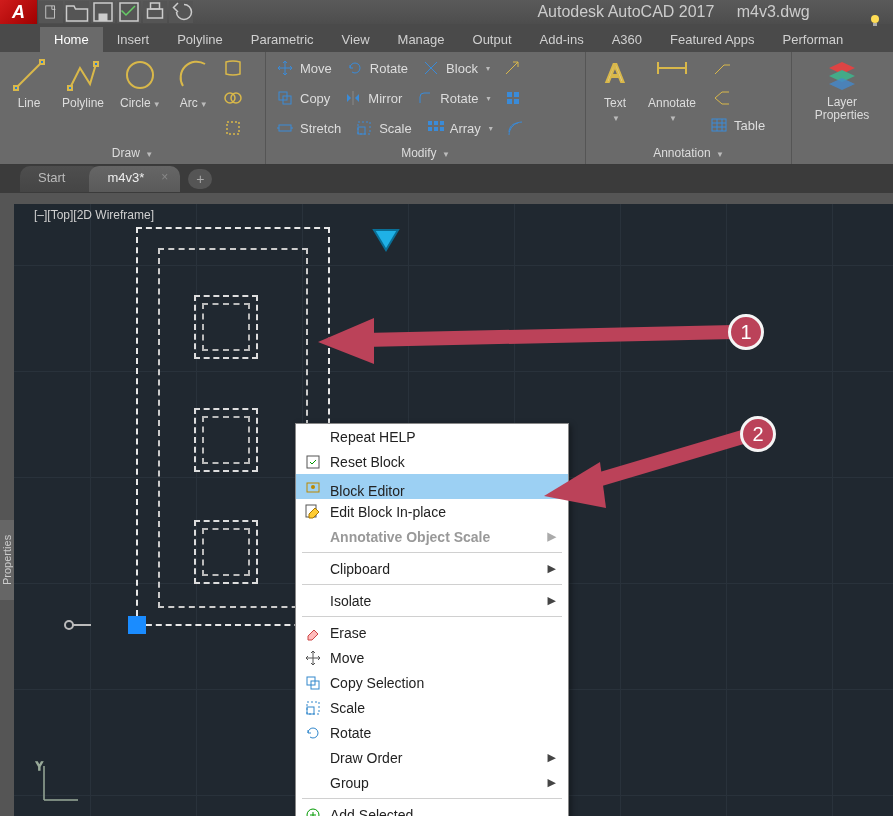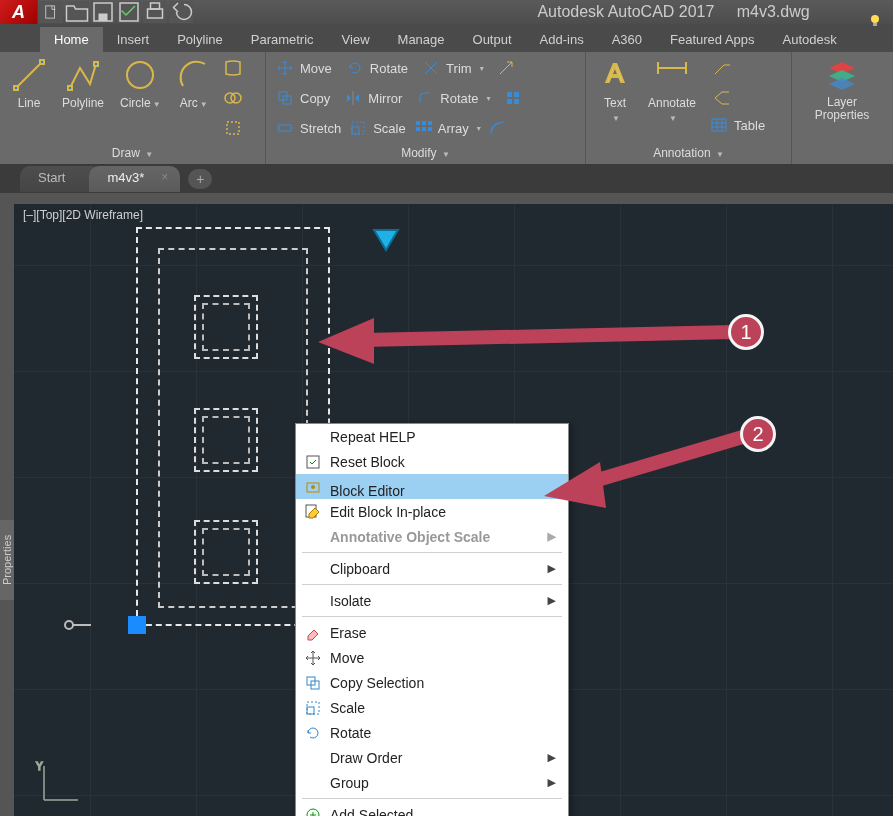--- a/index.html
+++ b/index.html
@@ -37,21 +37,21 @@
   .doctab.active { background:linear-gradient(#666,#5a5a5a); color:#eee; z-index:2; }
   .doctab .x { position:absolute; right:12px; top:4px; color:#888; font-size:12px; }
   .addtab { width:24px; height:20px; background:#555; border-radius:10px; color:#aaa; display:flex; align-items:center; justify-content:center; font-size:14px; margin-left:20px; z-index:3; cursor:pointer; }
 
   
   .canvas { position:absolute; top:204px; left:14px; right:0; bottom:0; background:#202830; }
   .grid { position:absolute; inset:0; background-image:
     linear-gradient(#29323b 1px,transparent 1px),
     linear-gradient(90deg,#29323b 1px,transparent 1px);
     background-size:106px 106px; background-position:-30px -45px; }
-  .view-label { position:absolute; top:4px; left:9px; color:#d0d0d0; font-size:12px; }
+  .view-label { position:absolute; top:4px; left:20px; color:#d0d0d0; font-size:12px; }
   .block { position:absolute; border:2px dashed #e8e8e8; }
   .outer { left:122px; top:23px; width:194px; height:399px; }
   .handle { position:absolute; left:-10px; bottom:-10px; width:18px; height:18px; background:#1a8cff; }
   .inner { left:144px; top:44px; width:150px; height:360px; border:2px dashed #ccc; }
   .sq { position:absolute; width:64px; height:64px; border:2px dashed #ddd; }
   .sq::after { content:""; position:absolute; inset:6px; border:2px dashed #bbb; }
   .s1 { left:180px; top:91px; }
   .s2 { left:180px; top:204px; }
   .s3 { left:180px; top:316px; }
   .door-handle { position:absolute; left:49px; top:413px; }
@@ -127,21 +127,21 @@
     <div class="apptab active">Home</div>
     <div class="apptab">Insert</div>
     <div class="apptab">Polyline</div>
     <div class="apptab">Parametric</div>
     <div class="apptab">View</div>
     <div class="apptab">Manage</div>
     <div class="apptab">Output</div>
     <div class="apptab">Add-ins</div>
     <div class="apptab">A360</div>
     <div class="apptab">Featured Apps</div>
-    <div class="apptab">Autodesk</div>
+    <div class="apptab">Performan</div>
   </div>
 </div>
 
 <div class="ribbon">
 
   <div class="panel" style="width:266px">
     <div class="panel-body">
       <div class="big-tool">
         <svg class="ico" width="34" height="34" viewBox="0 0 34 34">
             <line x1="4" y1="30" x2="30" y2="4"></line>
@@ -205,21 +205,21 @@
             <svg viewBox="0 0 18 18">
               <path d="M4 9a5 5 0 1 1 2 4" fill="none" stroke="#3a8bd8"></path>
               <path d="M4 6v3h3" fill="none" stroke="#3a8bd8"></path>
             </svg>
             <span>Rotate</span>
           </div>
         <div class="small-tool">
             <svg viewBox="0 0 18 18">
               <path d="M3 3l12 12M3 15l12-12" stroke="#3a8bd8" fill="none"></path>
             </svg>
-            <span>Trim</span>
+            <span>Block</span>
             <span class="caret">▾</span>
           </div>
         <div class="mini">
             <svg width="18" height="18" viewBox="0 0 18 18">
               <path d="M3 15L15 3M10 3h5v5" stroke="#d9b84a" fill="none"></path>
             </svg>
           </div>
       </div>
       <div style="display:flex;gap:6px">
         <div class="small-tool">
@@ -245,21 +245,21 @@
           </div>
         <div class="mini">
             <svg width="18" height="18" viewBox="0 0 18 18">
               <rect x="3" y="3" width="5" height="5" fill="#3a8bd8"></rect>
               <rect x="10" y="3" width="5" height="5" fill="#3a8bd8"></rect>
               <rect x="3" y="10" width="5" height="5" fill="#3a8bd8"></rect>
               <rect x="10" y="10" width="5" height="5" fill="#3a8bd8"></rect>
             </svg>
           </div>
       </div>
-      <div style="display:flex;">
+      <div style="display:flex;gap:6px">
         <div class="small-tool">
             <svg viewBox="0 0 18 18">
               <rect x="3" y="6" width="12" height="6" fill="none" stroke="#3a8bd8"></rect>
               <path d="M1 9h2M15 9h2" stroke="#3a8bd8"></path>
             </svg>
             <span>Stretch</span>
           </div>
         <div class="small-tool">
             <svg viewBox="0 0 18 18">
               <rect x="3" y="8" width="7" height="7" fill="none" stroke="#3a8bd8"></rect>

